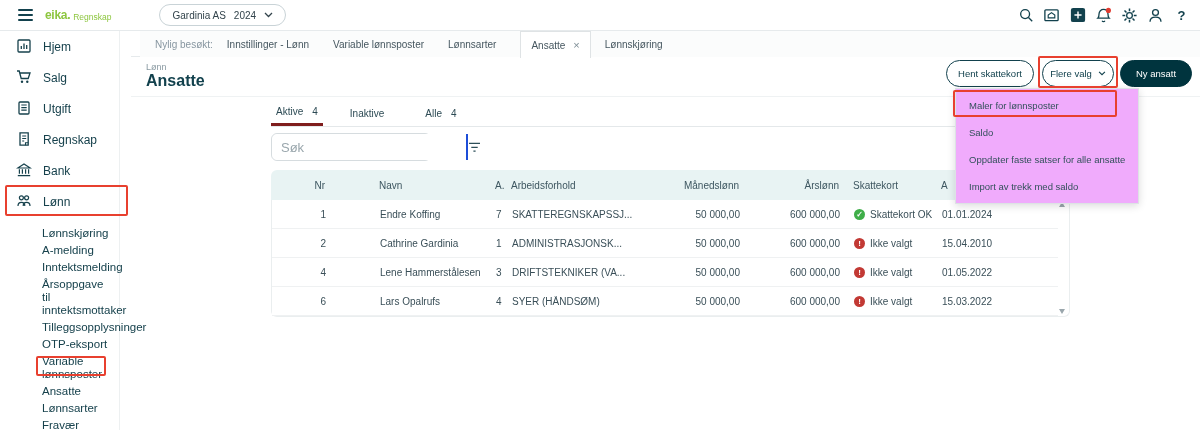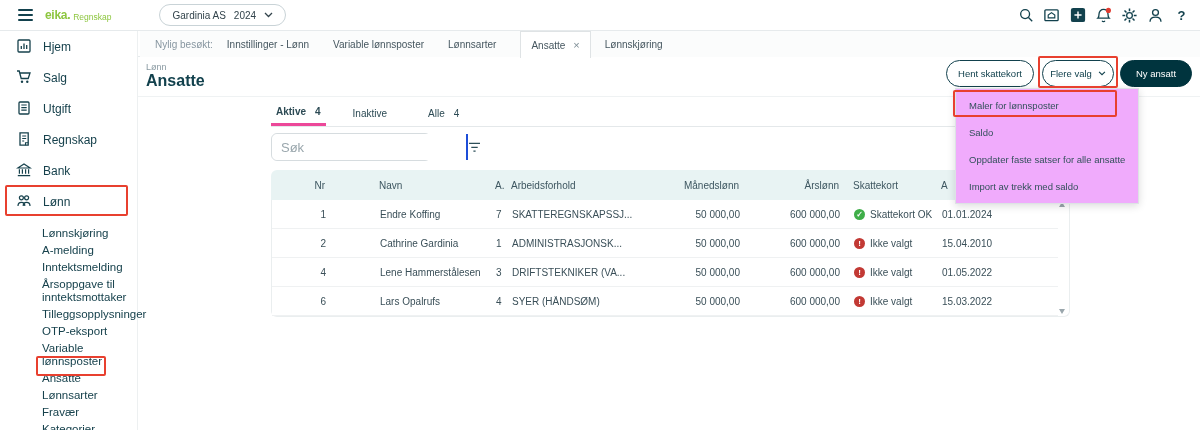--- a/index.html
+++ b/index.html
@@ -13,21 +13,21 @@
   .burger i { display:block; width:15px; height:2px; background:#12414d; border-radius:1px;}
   .logo { margin-left:12px; font-size:12px; font-weight:bold; color:#8dc63f; letter-spacing:-0.3px;}
   .logo-suffix { font-size:8.5px; color:#8dc63f; margin-left:3px; margin-top:4px;}
   .company-pill { margin-left:48px; height:22px; border:1px solid #c9d3d7; border-radius:13px;
                   display:flex; align-items:center; padding:0 12px; gap:8px; font-size:10px; color:#33444c; cursor:pointer;}
   .tb-icons { margin-left:auto; margin-right:10px; display:flex; align-items:center; gap:9px;}
   .tb-ic { width:17px; height:17px; display:inline-flex; align-items:center; justify-content:center; cursor:pointer; position:relative;}
   .help-glyph { font-size:13px; color:#12414d; font-weight:bold;}
 
   
-  .sidebar { position:absolute; left:0; top:31px; width:138px; height:399px; background:#fff;
+  .sidebar { position:absolute; left:0; top:31px; width:120px; height:399px; background:#fff;
              border-right:1px solid #edf0f1; z-index:4;}
   .side-item { height:31px; display:flex; align-items:center; gap:10px; padding-left:16px;
                font-size:12px; color:#16414c; cursor:pointer;}
   .side-item .ic { width:17px; height:17px; display:inline-flex;}
   .sub-list { margin-top:8px; }
   .sub-item { padding:2px 6px 2px 42px; font-size:11.5px; line-height:13px; color:#16414c; cursor:pointer;}
 
   
   .tabstrip { position:absolute; left:140px; top:31px; width:1069px; height:26px; background:#fbfcfc;
               display:flex; align-items:stretch; font-size:10px; color:#45565f; z-index:3;}
@@ -49,21 +49,21 @@
          font-family:"Liberation Sans", sans-serif;}
   .btn.outline { background:#fff; border:1px solid #12414d; color:#12414d;}
   .btn-hent { left:815px; width:88px;}
   .btn-flere { left:911px; width:72px; gap:6px;}
   .btn-ny { left:989px; width:72px; background:#00343e; border:1px solid #00343e; color:#fff;}
 
   
   .emp-tabs { position:absolute; left:271px; top:100px; width:799px; height:27px;
               border-bottom:1px solid #e4e8ea; display:flex; gap:22px; z-index:1;}
   .emp-tab { display:flex; align-items:center; gap:9px; padding:0 5px; font-size:10px; color:#2c4a54; cursor:pointer;}
-  .emp-tab.active { border-bottom:3px solid #ec4899; font-weight:bold;}
+  .emp-tab.active { border-bottom:3px solid #7f1d1d; font-weight:normal;}
 
   .search-wrap { position:absolute; left:271px; top:133px; width:160px; height:28px;
                  border:1px solid #d6dcdf; border-radius:6px; display:flex; background:#fff; z-index:1;}
   .search-input { flex:0 0 101px; border:none; outline:none; padding:0 9px; font-size:13px; color:#33444c;
                   border-right:2px solid #1d4ed8; border-radius:6px 0 0 6px; font-family:"Liberation Sans", sans-serif;}
   .search-input::placeholder { color:#9aa7ad; }
   .filter-btn { flex:1; display:flex; align-items:center; justify-content:center; cursor:pointer; border-radius:0 6px 6px 0;}
 
   .table-wrap { position:absolute; left:271px; top:170px; width:799px; z-index:1;}
   .tgrid { display:grid; grid-template-columns:58px 162px 20px 160px 70px 100px 100px 1fr; align-items:center;}

